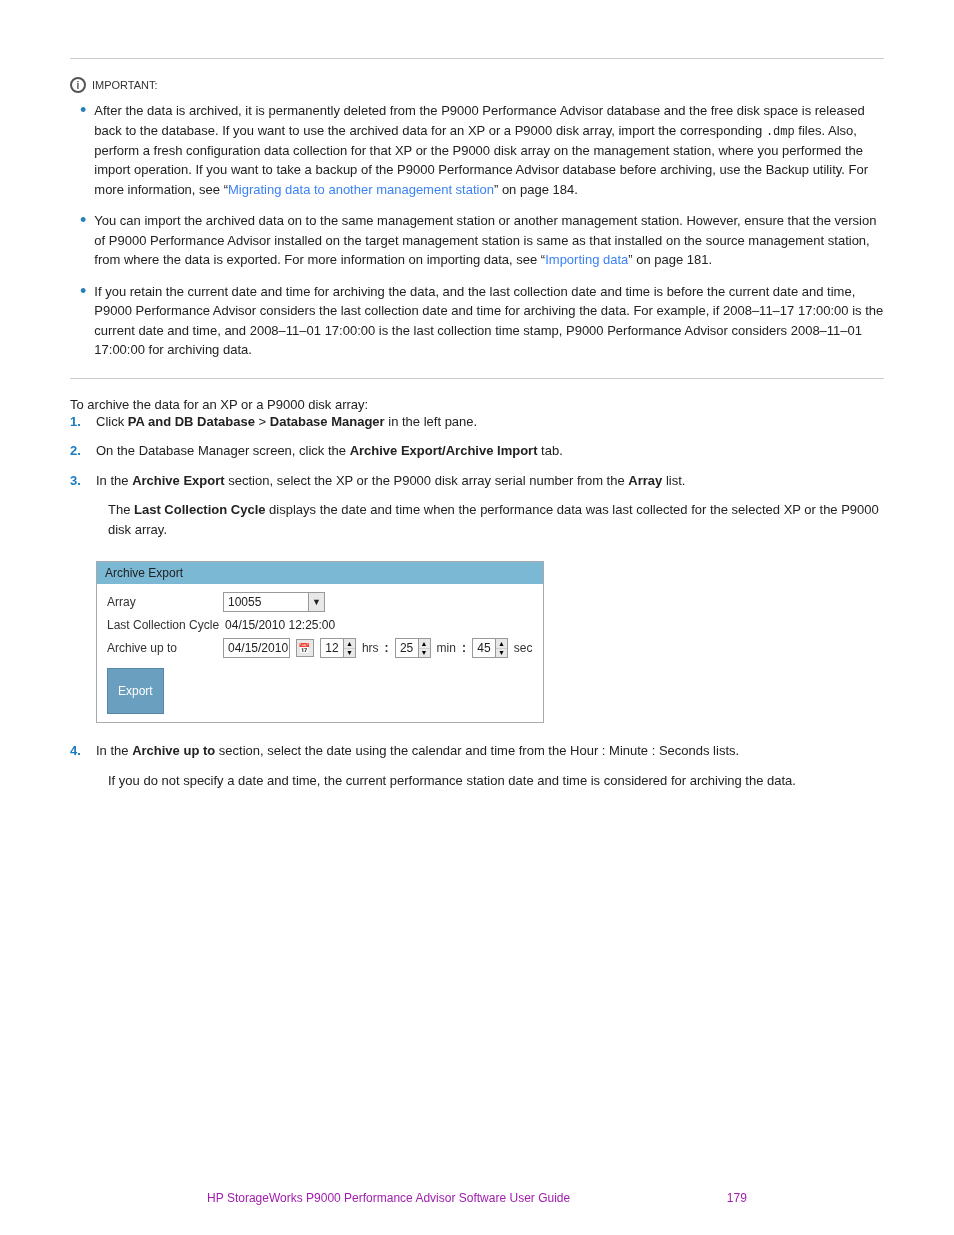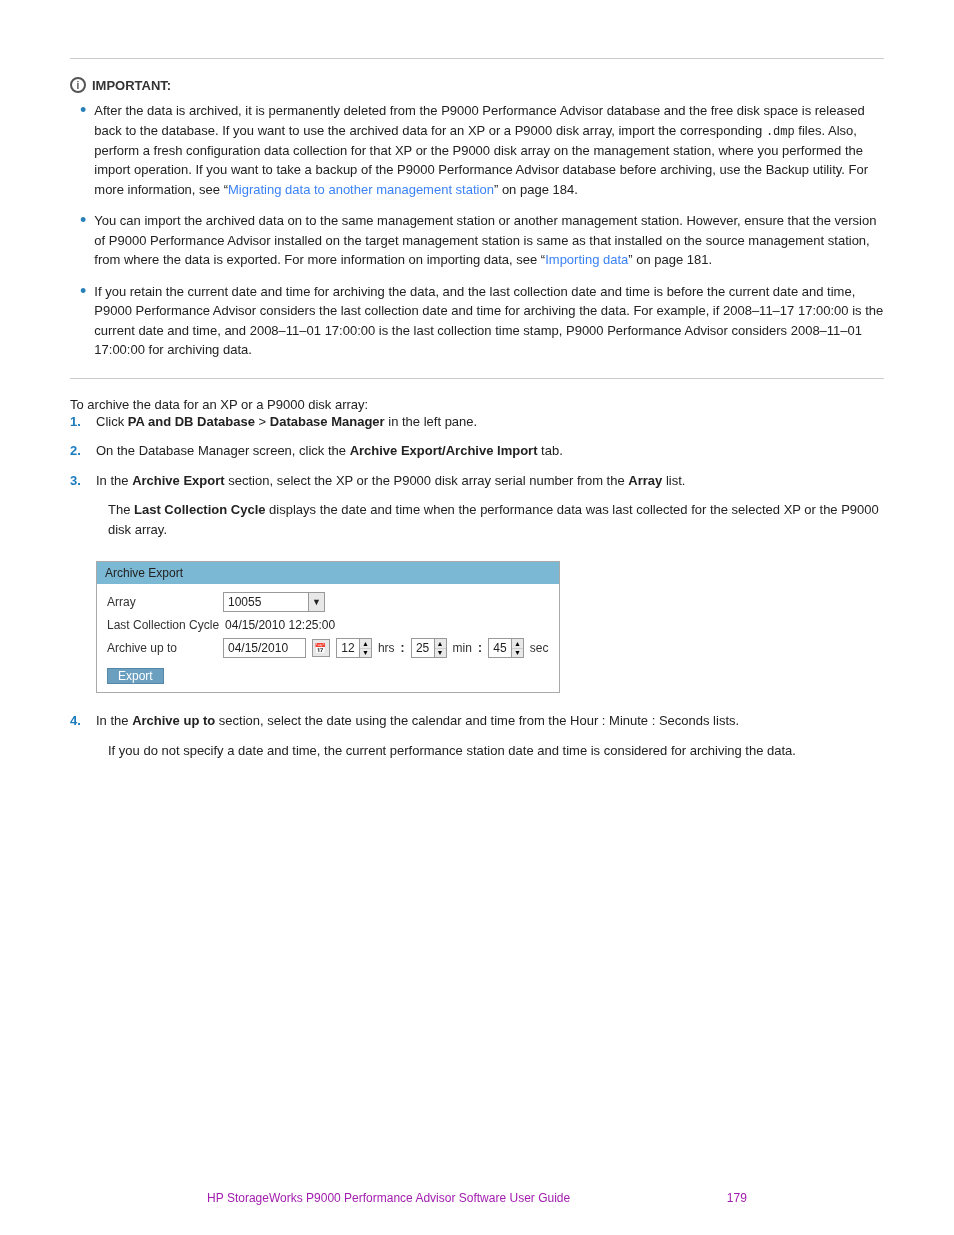--- a/index.html
+++ b/index.html
@@ -36,22 +36,22 @@
       border-radius: 50%;
       display: inline-flex;
       align-items: center;
       justify-content: center;
       font-size: 10px;
       font-weight: bold;
       color: #555;
       flex-shrink: 0;
     }
     .important-label {
-      font-weight: bold;
-      font-size: 13px;
+      font-weight: normal;
+      font-size: 11px;
       color: #333;
     }
     .bullet-list {
       list-style: none;
       padding: 0;
       margin: 0 0 0 10px;
     }
     .bullet-list li {
       display: flex;
       align-items: flex-start;
@@ -205,21 +205,21 @@
       font-size: 10px;
     }
     .sep-colon {
       font-size: 12px;
       font-weight: bold;
     }
     .export-btn {
       background: #6a9fc0;
       color: #fff;
       border: 1px solid #5588a8;
-      padding: 0 10px;
+      padding: 15px 10px;
       font-size: 12px;
       cursor: pointer;
       margin-top: 4px;
     }
     .footer {
       position: absolute;
       bottom: 30px;
       left: 0;
       right: 0;
       text-align: center;
@@ -311,21 +311,21 @@
         </div>
 
         <div class="archive-row">
           <span class="archive-label">Last Collection Cycle</span>
           <span>04/15/2010 12:25:00</span>
         </div>
 
         <div class="archive-row">
           <span class="archive-label">Archive up to</span>
 
-          <div class="spinner-input" style="width:83px;">
+          <div class="spinner-input" style="width:67px;">
             <span class="spinner-value" style="min-width:65px;font-size:12px;">04/15/2010</span>
           </div>
 
           <div class="cal-icon">📅</div>
 
           <div class="spinner-input">
             <span class="spinner-value">12</span>
             <div class="spinner-btns">
               <button class="spinner-btn">▲</button>
               <button class="spinner-btn">▼</button>

